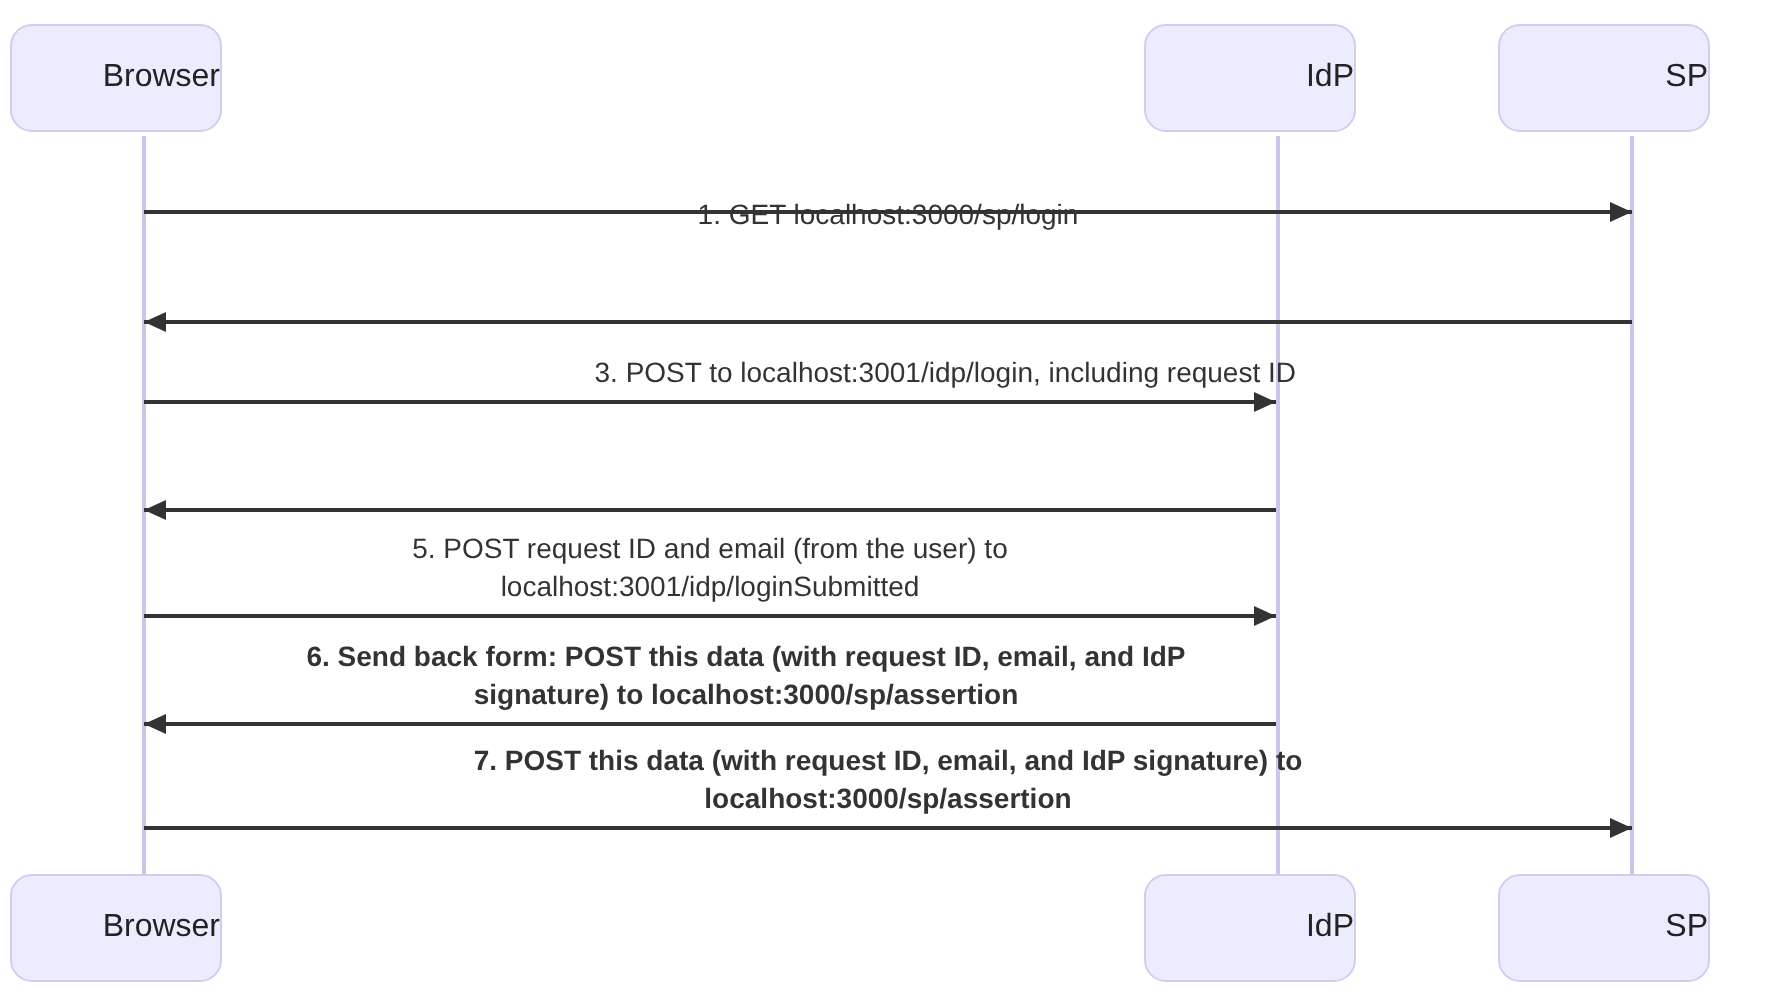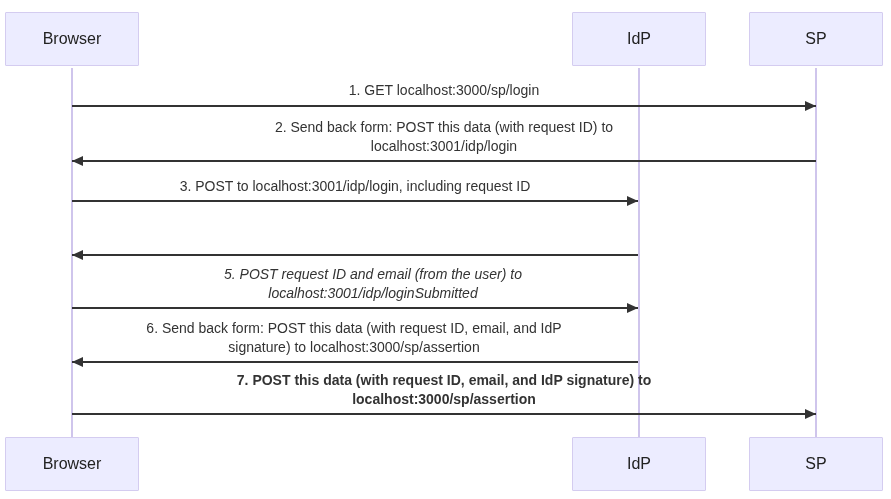--- a/index.html
+++ b/index.html
@@ -18,28 +18,28 @@
   }
   .diagram {
     position: relative;
     width: 891px;
     height: 499px;
     background: var(--background);
     overflow: hidden;
   }
   .actor-box {
     position: absolute;
-    width: 134px;
+    width: 106px;
     height: 54px;
     background: var(--actor_fill);
     border: 1px solid var(--actor_border);
-    border-radius: 1px;
+    border-radius: 11px;
     display: flex;
     align-items: center;
-    justify-content: center;
+    justify-content: flex-end;
     font-size: 16px;
     color: var(--actor_text);
     box-sizing: border-box;
   }
   .lifeline {
     position: absolute;
     top: 68px;
     height: 369px;
     width: 2px;
     background: var(--lifeline);
@@ -90,45 +90,44 @@
   <div class="actor-box" style="left:5px;   top:437px;">
     <span>Browser</span>
   </div>
   <div class="actor-box" style="left:572px; top:437px;">
     <span>IdP</span>
   </div>
   <div class="actor-box" style="left:749px; top:437px;">
     <span>SP</span>
   </div>
 
-  <div class="msg-label" style="left:444px; top:81px;  width:700px;">1. GET localhost:3000/sp/login</div>
+  <div class="msg-label" style="left:444px; top:98px;  width:700px;">1. GET localhost:3000/sp/login</div>
   <div class="arrow" style="left:72px; top:105px; width:744px;">
     <span class="head right"></span>
   </div>
 
-  <div class="msg-label" style="left:444px; top:118px; width:460px;">2. Send back form: POST this data (with request ID) to localhost:3001/idp/login</div>
   <div class="arrow" style="left:72px; top:160px; width:744px;">
     <span class="head left"></span>
   </div>
 
-  <div class="msg-label" style="left:355px; top:177px; width:586px;">3. POST to localhost:3001/idp/login, including request ID</div>
+  <div class="msg-label" style="left:355px; top:177px; width:586px;text-align:right;">3. POST to localhost:3001/idp/login, including request ID</div>
   <div class="arrow" style="left:72px; top:200px; width:566px;">
     <span class="head right"></span>
   </div>
 
   <div class="arrow" style="left:72px; top:254px; width:566px;">
     <span class="head left"></span>
   </div>
 
-  <div class="msg-label" style="left:373px; top:265px; width:430px;font-style:italic;">5. POST request ID and email (from the user) to localhost:3001/idp/loginSubmitted</div>
+  <div class="msg-label" style="left:355px; top:265px; width:430px;">5. POST request ID and email (from the user) to localhost:3001/idp/loginSubmitted</div>
   <div class="arrow" style="left:72px; top:307px; width:566px;">
     <span class="head right"></span>
   </div>
 
-  <div class="msg-label" style="left:354px; top:319px; width:470px;">6. Send back form: POST this data (with request ID, email, and IdP signature) to localhost:3000/sp/assertion</div>
+  <div class="msg-label" style="left:373px; top:319px; width:470px;font-weight:bold;">6. Send back form: POST this data (with request ID, email, and IdP signature) to localhost:3000/sp/assertion</div>
   <div class="arrow" style="left:72px; top:361px; width:566px;">
     <span class="head left"></span>
   </div>
 
   <div class="msg-label" style="left:444px; top:371px; width:460px;font-weight:bold;">7. POST this data (with request ID, email, and IdP signature) to localhost:3000/sp/assertion</div>
   <div class="arrow" style="left:72px; top:413px; width:744px;">
     <span class="head right"></span>
   </div>
 
 </div>

